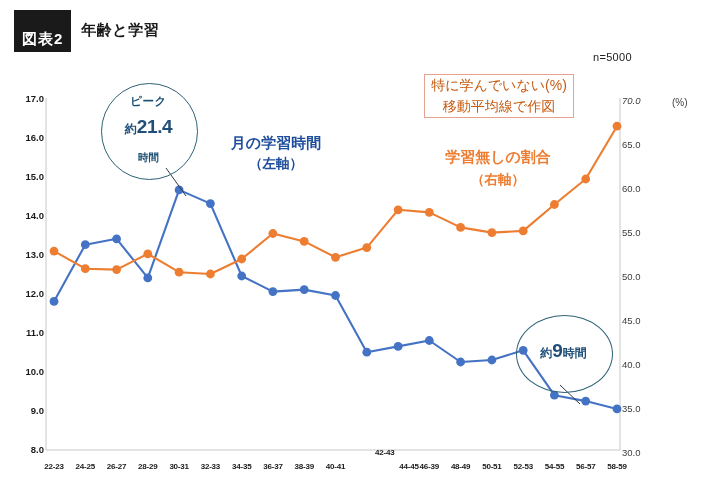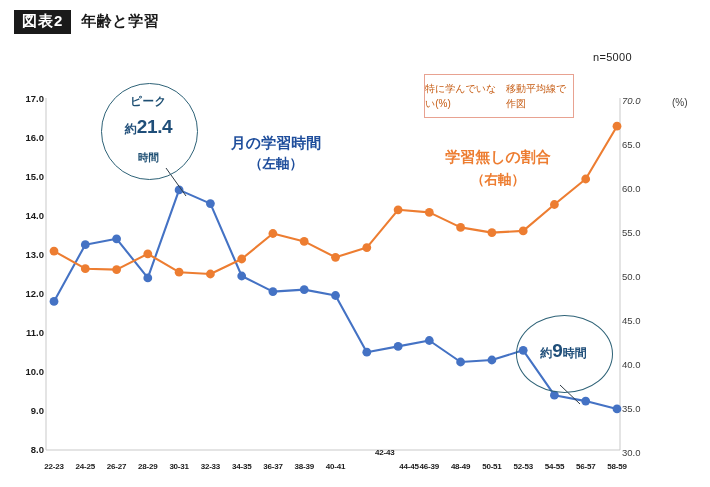--- a/index.html
+++ b/index.html
@@ -10,21 +10,21 @@
     overflow:hidden;
     position:relative;
   }
   #stage{position:absolute;left:0;top:0;width:710px;height:487px;}
 
   
   .hdr{position:absolute;left:14px;top:10px;display:flex;align-items:center;gap:10px;}
   .hdr-badge{
     background:#1a1a1a;color:#ffffff;
     font-size:15px;font-weight:bold;
-    padding:2px 8px 3px 8px;letter-spacing:1px;line-height:1.25;
+    padding:20px 8px 3px 8px;letter-spacing:1px;line-height:1.25;
   }
   .hdr-title{color:#1a1a1a;font-size:15px;font-weight:bold;letter-spacing:.5px;}
 
   
   .n-label{position:absolute;left:593px;top:51px;font-size:11px;color:#222;letter-spacing:.3px;}
 
   
   .ytick{
     position:absolute;width:34px;text-align:right;
     font-size:9.5px;font-weight:bold;color:#1a1a1a;
@@ -61,22 +61,22 @@
   }
   .blue-series-label{
     position:absolute;left:206px;top:131px;width:140px;text-align:center;
     font-size:15px;font-weight:bold;color:#1f4e9c;line-height:1.55;
   }
   .blue-series-label .sub{font-size:13.5px;}
 
   .orange-box{
     position:absolute;left:424px;top:74px;width:148px;height:42px;
     border:1.2px solid #e8a291;background:#ffffff;
-    display:flex;flex-direction:row;align-items:center;justify-content:center;
-    color:#c55a11;font-size:10px;line-height:1.5;
+    display:flex;flex-direction:column;align-items:center;justify-content:center;
+    color:#c55a11;font-size:14px;line-height:1.5;
   }
   .orange-series-label{
     position:absolute;left:418px;top:145px;width:160px;text-align:center;
     font-size:15px;font-weight:bold;color:#ED7D31;line-height:1.6;
   }
   .orange-series-label .sub{font-size:13.5px;}
 
   .circle-nine{
     position:absolute;left:516px;top:315px;width:95px;height:76px;
     border:1.3px solid #2e6277;border-radius:50%;background:transparent;

